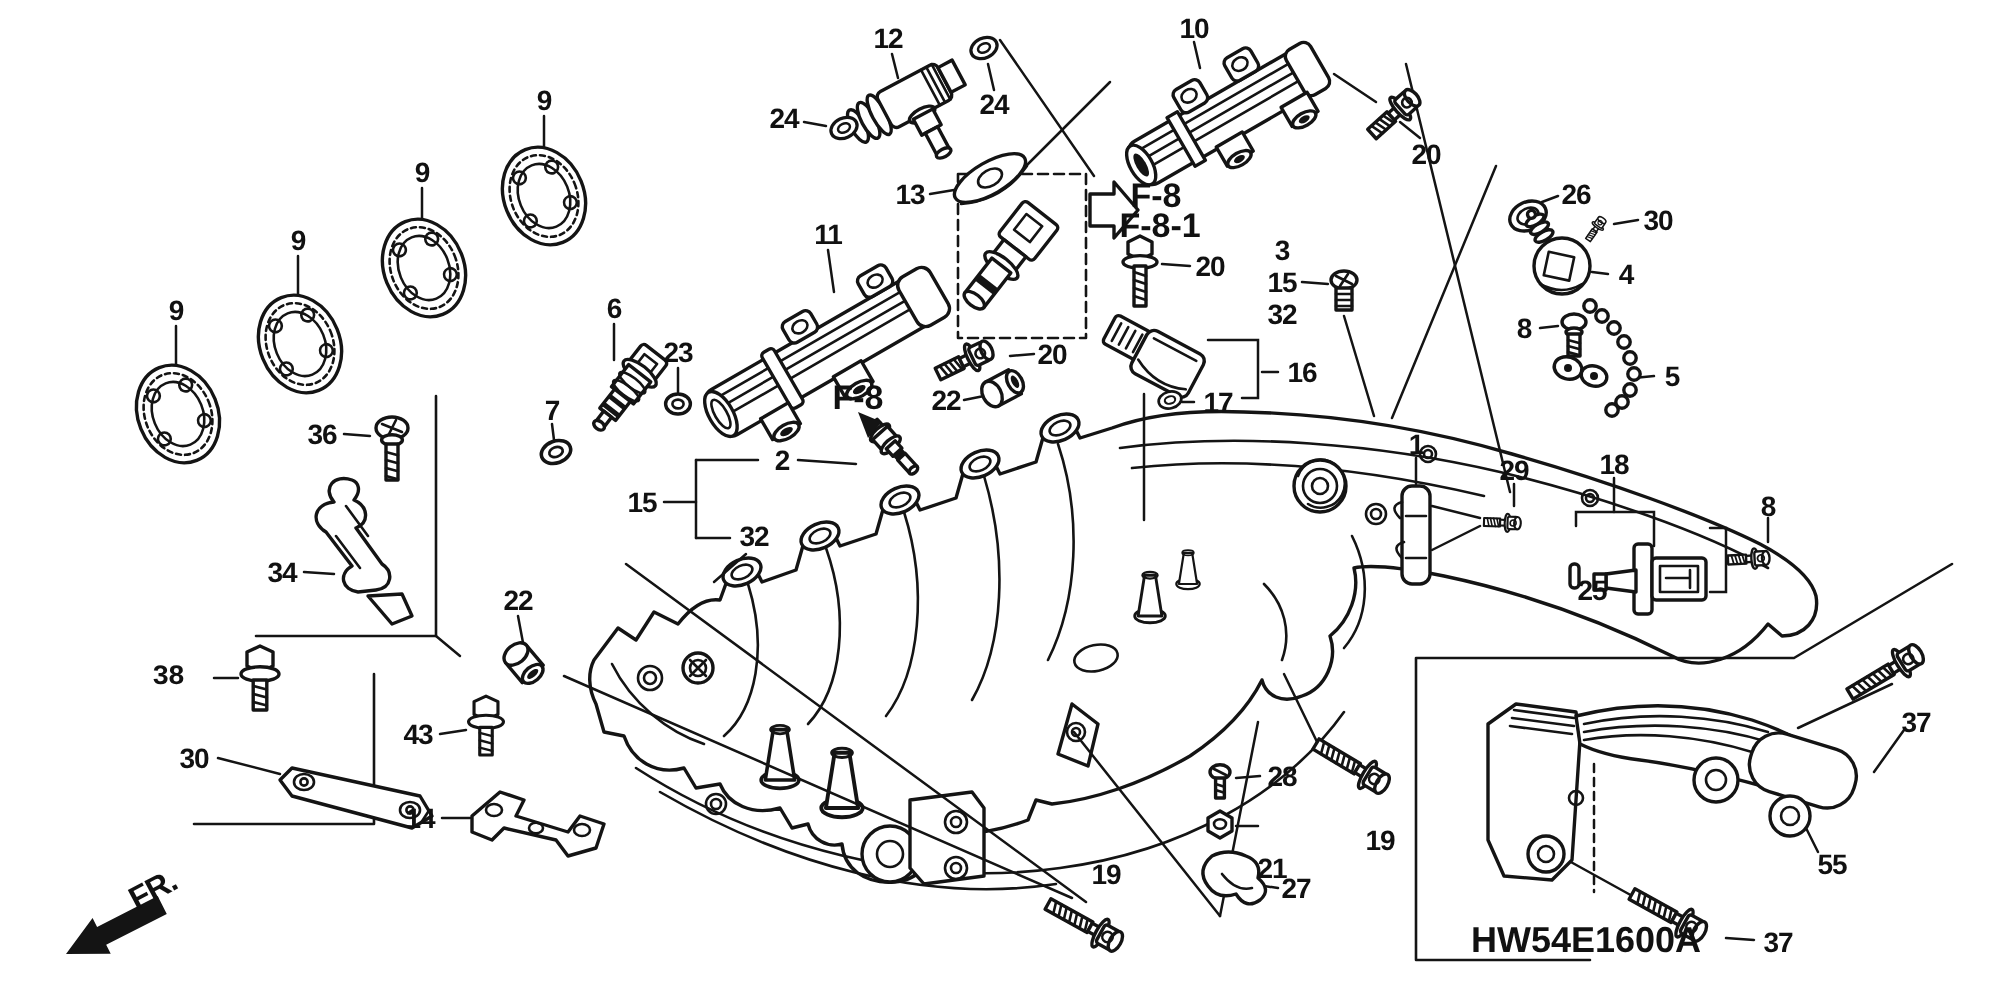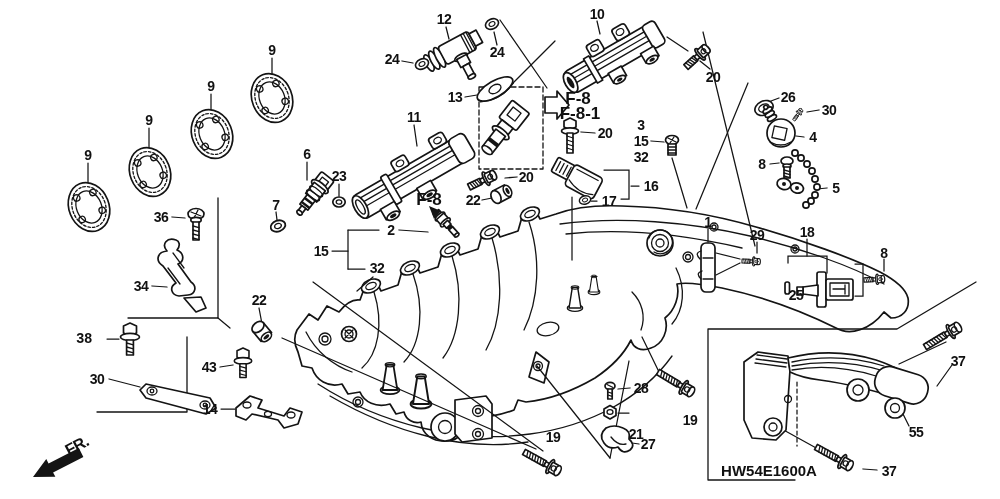--- a/index.html
+++ b/index.html
@@ -3,21 +3,21 @@
 <meta charset="utf-8">
 <style>
   html,body{margin:0;padding:0;background:#fff;}
   .stage{position:relative;width:1000px;height:499px;background:#ffffff;overflow:hidden;
          font-family:"Liberation Sans",sans-serif;}
   .stage svg{position:absolute;left:0;top:0;}
   #labels-layer{position:absolute;left:0;top:0;width:1000px;height:499px;pointer-events:none;}
   .lbl{position:absolute;transform:translate(-50%,-50%);font-weight:bold;font-size:14px;
        color:#111;white-space:nowrap;letter-spacing:-0.5px;line-height:1;}
   .lbl.ref{font-size:17px;letter-spacing:0;}
-  .lbl.code{font-size:15px;letter-spacing:0;}
+  .lbl.code{font-size:18px;letter-spacing:0;margin-left:24px;}
   .lbl.dir{font-size:16px;transform:translate(-50%,-50%) rotate(-28deg);}
   .p{stroke:#141414;stroke-width:1.7;fill:#fff;stroke-linecap:round;stroke-linejoin:round;}
   .pt{stroke:#141414;stroke-width:1.3;fill:none;stroke-linecap:round;stroke-linejoin:round;}
   .ln{stroke:#141414;stroke-width:1.25;fill:none;stroke-linecap:round;}
   .dk{fill:#141414;stroke:none;}
 </style>
 </head>
 <body>
 
 <div class="stage">

